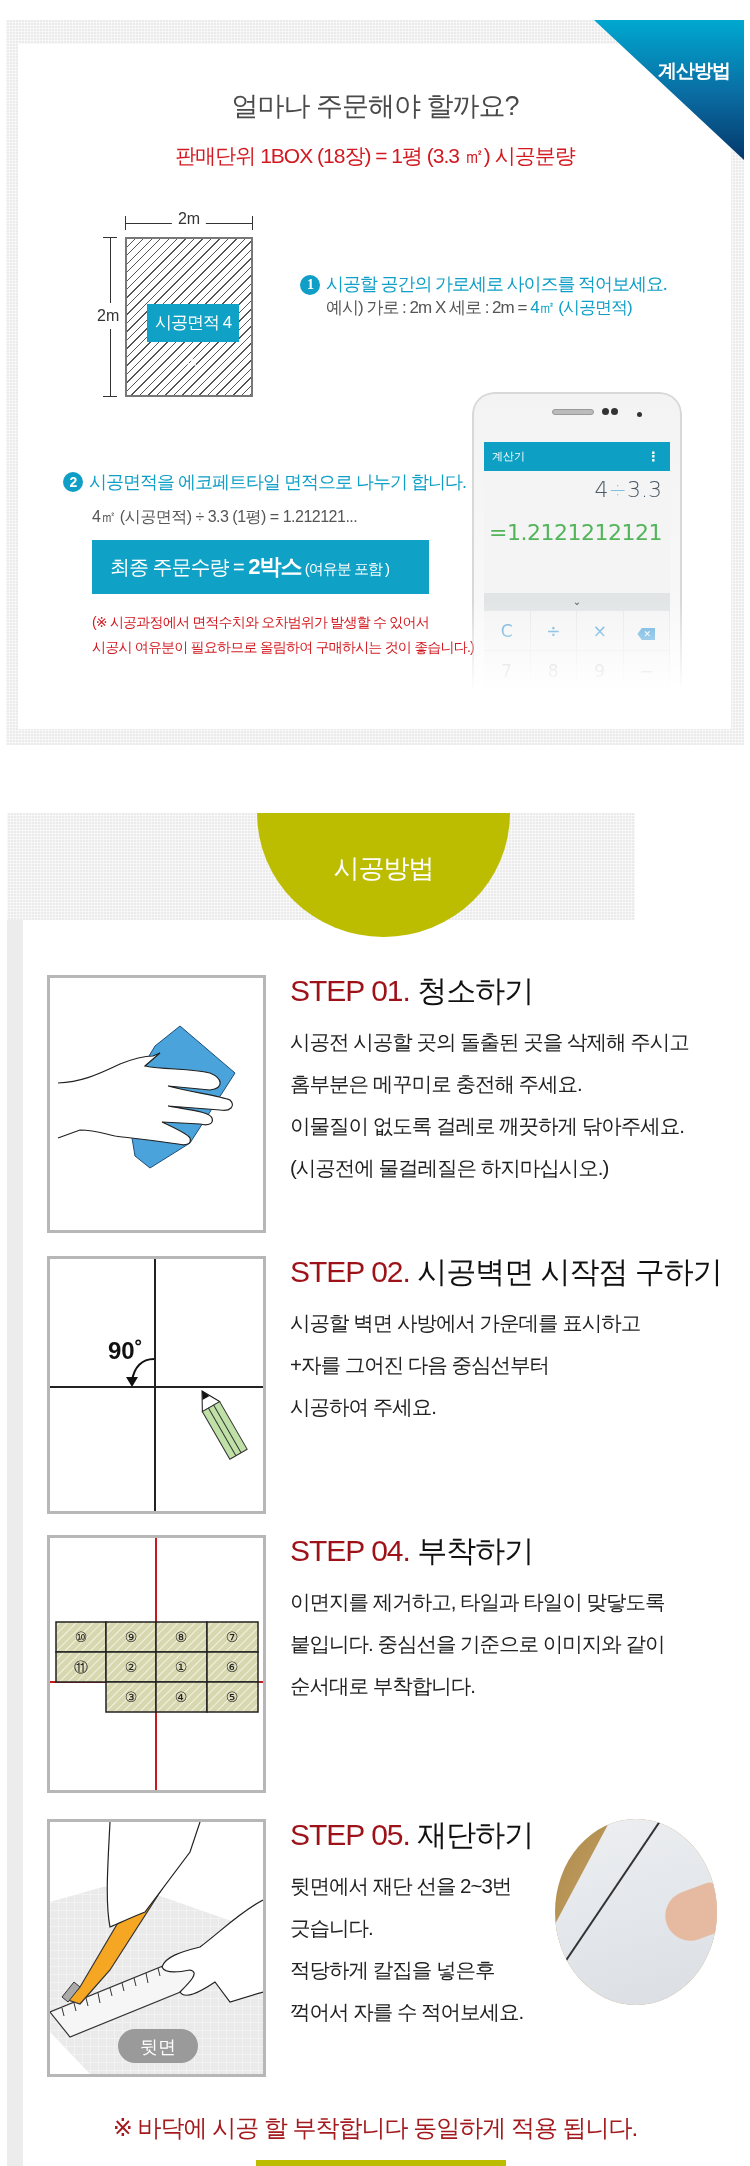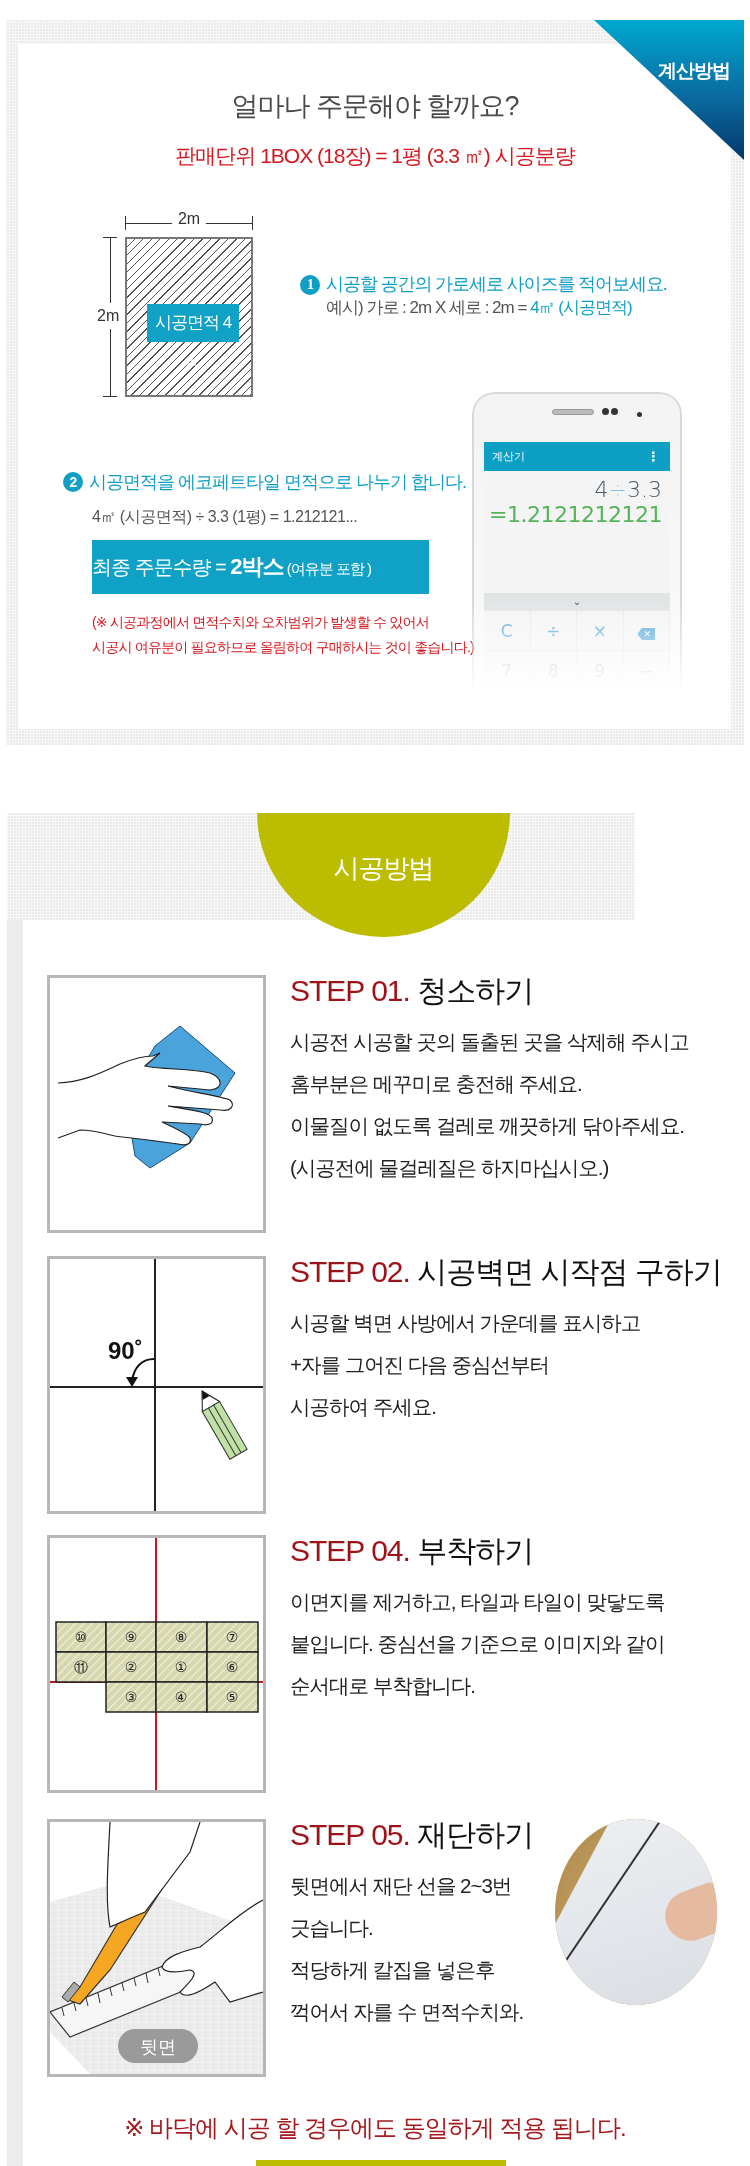--- a/index.html
+++ b/index.html
@@ -41,38 +41,38 @@
     background: repeating-linear-gradient(135deg, #fff 0 5px, #555 5px 6px); }
   .area-label { position: absolute; left: 141px; top: 284px; width: 92px; height: 38px; background: #10a2c6; color: #fff; font-size: 17px; line-height: 38px; text-align: center; letter-spacing: -1px; }
 
   .step1 { position: absolute; left: 294px; top: 252px; font-size: 18px; color: #0f9fc6; letter-spacing: -1px; font-family: Liberation Serif, serif; }
   .num-badge { display: inline-block; width: 20px; height: 20px; border-radius: 50%; background: #0f9fc6; color: #fff; font-size: 14px; font-weight: bold; line-height: 20px; text-align: center; margin-right: 6px; vertical-align: 1px; }
   .step1-ex { position: absolute; left: 320px; top: 276px; font-size: 17px; color: #555; letter-spacing: -1px; }
   .blue { color: #0f9fc6; }
 
   .step2 { position: absolute; left: 57px; top: 450px; font-size: 18px; color: #0f9fc6; letter-spacing: -1px; }
   .step2-ex { position: absolute; left: 86px; top: 487px; font-size: 16px; color: #555; letter-spacing: -0.5px; }
-  .final-box { position: absolute; left: 86px; top: 520px; width: 337px; height: 54px; background: #10a2c6; color: #fff; font-size: 20px; line-height: 54px; letter-spacing: -1px; }
+  .final-box { position: absolute; left: 86px; top: 520px; width: 337px; height: 54px; background: #10a2c6; color: #fff; font-size: 20px; line-height: 54px; padding-left: 18px; letter-spacing: -1px; }
   .final-box b { font-weight: bold; font-size: 22px; }
   .final-box small { font-size: 15px; }
   .note { position: absolute; left: 86px; top: 590px; font-size: 14px; color: #d31920; line-height: 25px; letter-spacing: -0.8px; }
 
   
   .phone { position: absolute; left: 466px; top: 372px; width: 210px; height: 300px; border-radius: 22px 22px 0 0;
     background: linear-gradient(180deg, #f3f3f3 0%, #fafafa 100%); border: 2px solid #d8d8d8; border-bottom: none;
     -webkit-mask-image: linear-gradient(180deg, #000 70%, transparent 100%); mask-image: linear-gradient(180deg, #000 70%, transparent 100%); }
   .speaker { position: absolute; left: 78px; top: 15px; width: 42px; height: 6px; border-radius: 3px; background: #bbb; border: 1px solid #999; }
   .cam1, .cam2, .cam3 { position: absolute; top: 14px; width: 7px; height: 7px; border-radius: 50%; background: #333; }
   .cam1 { left: 128px; } .cam2 { left: 137px; } .cam3 { left: 163px; top: 18px; width: 5px; height: 5px; }
   .screen { position: absolute; left: 10px; top: 48px; width: 186px; height: 260px; background: #f4f4f4; overflow: hidden; }
   .appbar { height: 29px; background: #0ea0c4; color: #fff; font-size: 11px; line-height: 29px; padding-left: 8px; position: relative; }
   .appbar .menu { position: absolute; right: 10px; top: 0; font-size: 13px; font-weight: bold; }
   .expr { text-align: right; padding-right: 8px; font-size: 22px; color: #4a5a66; margin-top: 6px; font-family: "DejaVu Sans", sans-serif; font-weight: 300; }
   .expr .op { color: #7fbfe0; }
-  .result { text-align: right; padding-right: 8px; font-size: 22px; color: #53b45a; margin-top: 0; font-family: "DejaVu Sans", sans-serif; letter-spacing: -0.5px; }
+  .result { text-align: right; padding-right: 8px; font-size: 22px; color: #53b45a; margin-top: 18px; font-family: "DejaVu Sans", sans-serif; letter-spacing: -0.5px; }
   .collapse { position: absolute; top: 151px; left: 0; width: 186px; height: 18px; background: #e2e5e6; text-align: center; font-size: 10px; color: #555; line-height: 18px; }
   .keys { position: absolute; top: 169px; left: 0; width: 186px; display: grid; grid-template-columns: repeat(4, 1fr); }
   .key { height: 40px; border-right: 1px solid #e8e8e8; border-bottom: 1px solid #e8e8e8; text-align: center; line-height: 40px; font-size: 17px; color: #bbb; font-family: "DejaVu Sans", sans-serif; }
   .key.top { color: #5aa9da; }
   .key.del span { display: inline-block; background: #5aa9da; color: #fff; font-size: 9px; line-height: 12px; padding: 0 4px 0 6px; clip-path: polygon(25% 0, 100% 0, 100% 100%, 25% 100%, 0 50%); }
 
   
   .sec2 { position: absolute; left: 7px; top: 813px; width: 628px; height: 1353px; }
   .sec2-inner { position: absolute; left: 16px; top: 107px; width: 704px; height: 1246px; background: #fff; }
   .sec2-side-l, .sec2-side-r { position: absolute; top: 107px; width: 16px; height: 1246px; background: #ececec; }
@@ -310,23 +310,23 @@
     </svg>
   </div>
   <div class="step-title">
     <span class="no">STEP 05.</span>
     <span>재단하기</span>
   </div>
   <div class="step-body">
     <div>뒷면에서 재단 선을 2~3번</div>
     <div>긋습니다.</div>
     <div>적당하게 칼집을 넣은후</div>
-    <div>꺽어서 자를 수 면적수치와.</div>
+    <div>꺽어서 자를 수 적어보세요.</div>
   </div>
   <div class="photo" style="left:515px;">
     <div class="paper"></div>
     <div class="cut"></div>
     <div class="hand"></div>
   </div>
 </div>
 
-<div class="footer-note">※ 바닥에 시공 할 경우에도 동일하게 적용 됩니다.</div>
+<div class="footer-note">※ 바닥에 시공 할 부착합니다 동일하게 적용 됩니다.</div>
 <div class="bottom-strip"></div>
 
 </body></html>

